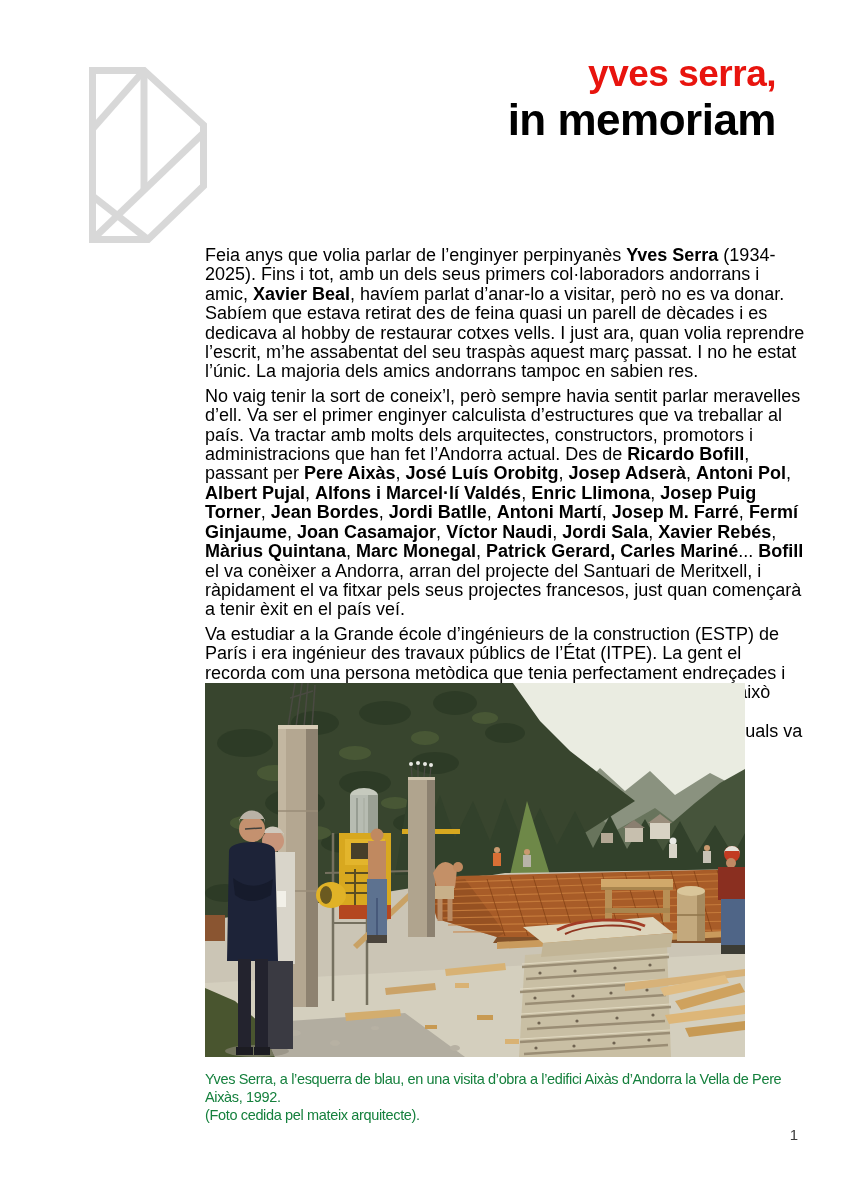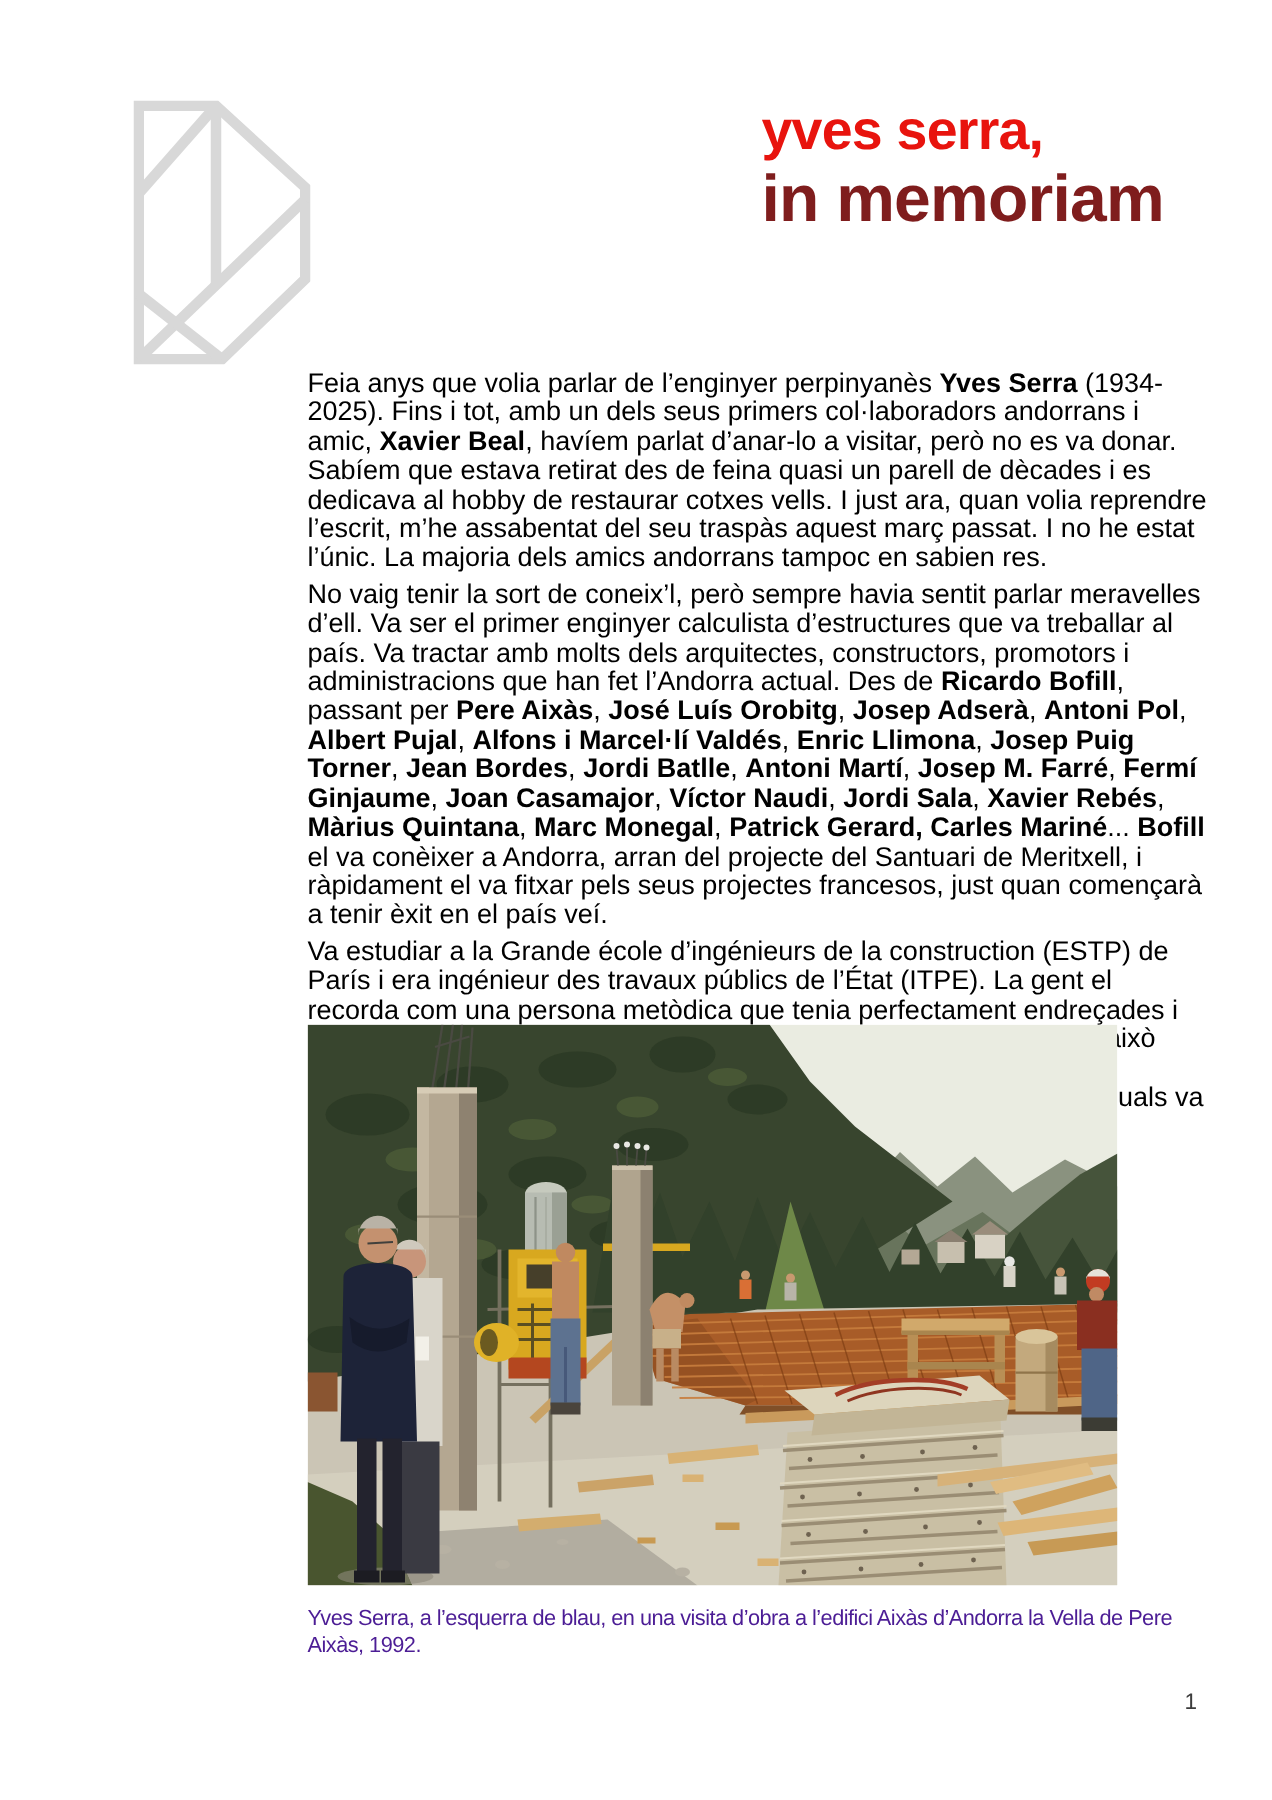--- a/index.html
+++ b/index.html
@@ -1,27 +1,27 @@
 <!DOCTYPE html>
 <html style="--accent-red: #e8140e; --logo-gray: #d8d8d8;"><head>
 <meta charset="utf-8">
 <style>
   html,body{margin:0;padding:0;background:#ffffff;}
   body{width:848px;height:1200px;font-family:"Liberation Sans","DejaVu Sans",sans-serif;}
   .page{position:relative;width:848px;height:1200px;background:#fff;overflow:hidden;}
   .logo{position:absolute;left:89px;top:67px;width:118px;height:176px;}
-  .title-block{position:absolute;top:66px;right:72px;text-align:left;white-space:nowrap;}
+  .title-block{position:absolute;top:53px;right:72px;text-align:right;white-space:nowrap;}
   .title-red{color:var(--accent-red,#e8140e);font-weight:bold;font-size:37px;line-height:42px;letter-spacing:-0.5px;}
-  .title-black{color:#7f1d1d;font-weight:bold;font-size:44px;line-height:50px;letter-spacing:-0.5px;}
+  .title-black{color:#000000;font-weight:bold;font-size:44px;line-height:50px;letter-spacing:-0.5px;}
   .article{position:absolute;left:205px;top:246px;width:600px;color:#000;}
   .body-para{margin:0 0 5px 0;font-size:18px;line-height:19.4px;}
   .body-para b{font-weight:bold;}
   .photo{position:absolute;left:205px;top:683px;width:540px;height:374px;overflow:hidden;}
   .photo svg{display:block;}
-  .caption{position:absolute;left:205px;top:1070px;width:615px;font-size:14.5px;line-height:18px;letter-spacing:-0.35px;color:#4c1d95;}
+  .caption{position:absolute;left:205px;top:1070px;width:615px;font-size:14.5px;line-height:18px;letter-spacing:-0.35px;color:#15803d;}
   .pagenum{position:absolute;top:1126px;right:50px;font-size:15px;color:#3c3c3c;}
 </style>
 </head>
 <body>
 
 <div class="page">
 
   <div class="logo">
     <svg width="118" height="176" viewBox="0 0 118 176" fill="none">
       <g stroke="var(--logo-gray,#d8d8d8)" stroke-width="7" fill="none" stroke-linejoin="miter" stroke-linecap="butt">
@@ -319,17 +319,18 @@
         <rect x="250" y="300" width="14" height="5" fill="#d9b273"></rect>
         <rect x="272" y="332" width="16" height="5" fill="#c89a52"></rect>
         <rect x="300" y="356" width="14" height="5" fill="#d9b273"></rect>
         <rect x="220" y="342" width="12" height="4" fill="#c89a52"></rect>
       </g>
     </svg>
   </div>
 
   <div class="caption">
     <div>Yves Serra, a l’esquerra de blau, en una visita d’obra a l’edifici Aixàs d’Andorra la Vella de Pere Aixàs, 1992.</div>
+    <div>(Foto cedida pel mateix arquitecte).</div>
   </div>
 
   <div class="pagenum">1</div>
 
 </div>
 
 </body></html>

